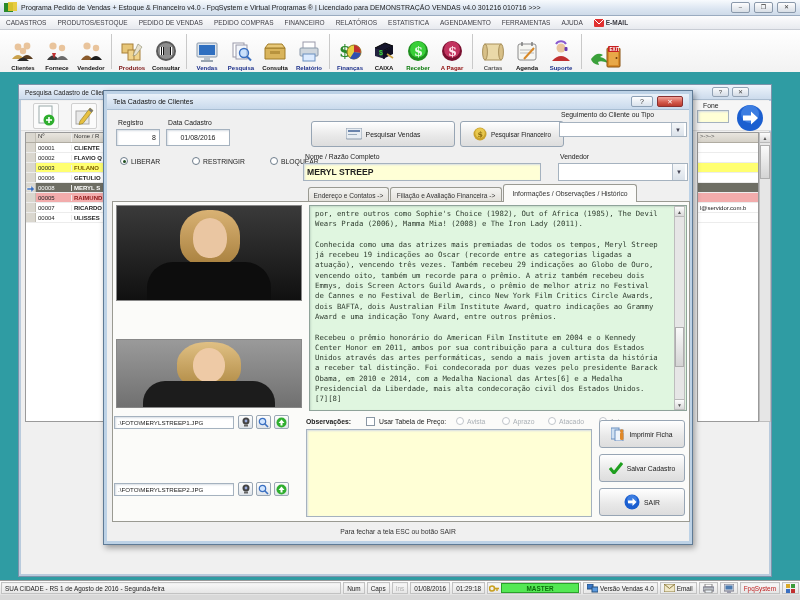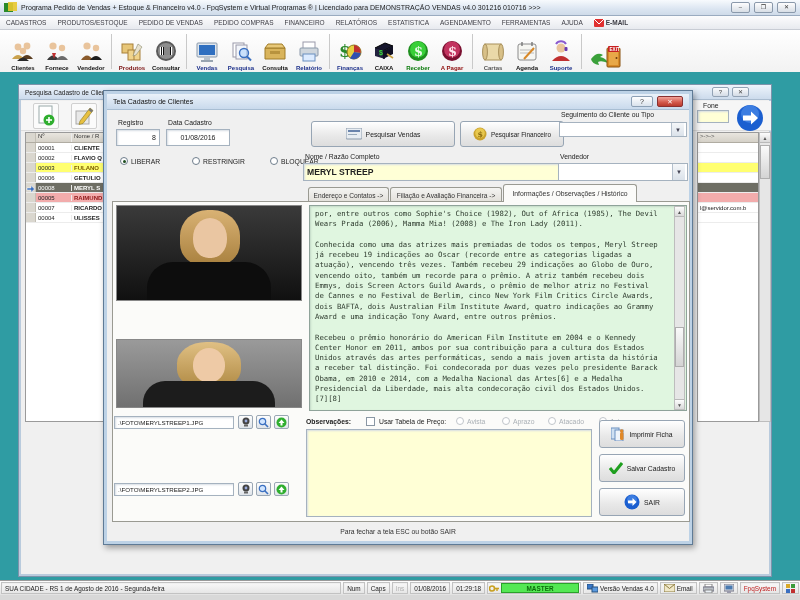--- a/index.html
+++ b/index.html
@@ -474,21 +474,21 @@
       </svg>
     <span>Pesquisar Financeiro</span>
   </div>
 
   <div class="lbl abs" style="left:457px; top:20px;">Seguimento do Cliente ou Tipo</div>
   <div class="combo abs" style="left:455px; top:31px; width:128px; height:15px;">
       <span class="drop">▼</span>
     </div>
 
   <div class="lbl abs" style="left:201px; top:62px;">Nome / Razão Completo</div>
-  <div class="inp inp-y abs" style="left:199px; top:72px; width:256px; height:18px; font-size:8.6px; font-weight:bold;">MERYL STREEP</div>
+  <div class="inp inp-y abs" style="left:199px; top:72px; width:238px; height:18px; font-size:8.6px; font-weight:bold;">MERYL STREEP</div>
   <div class="lbl abs" style="left:456px; top:62px;">Vendedor</div>
   <div class="combo abs" style="left:454px; top:72px; width:130px; height:18px;">
       <span class="drop">▼</span>
     </div>
 
   <div class="tab" style="left:204px; top:96px; width:81px;">Endereço e Contatos -&gt;</div>
   <div class="tab" style="left:286px; top:96px; width:112px;">Filiação e Avaliação Financeira -&gt;</div>
   <div class="tab active" style="left:399px; top:93px; width:134px;">Informações / Observações / Histórico</div>
 
   <div id="tabpanel"></div>

